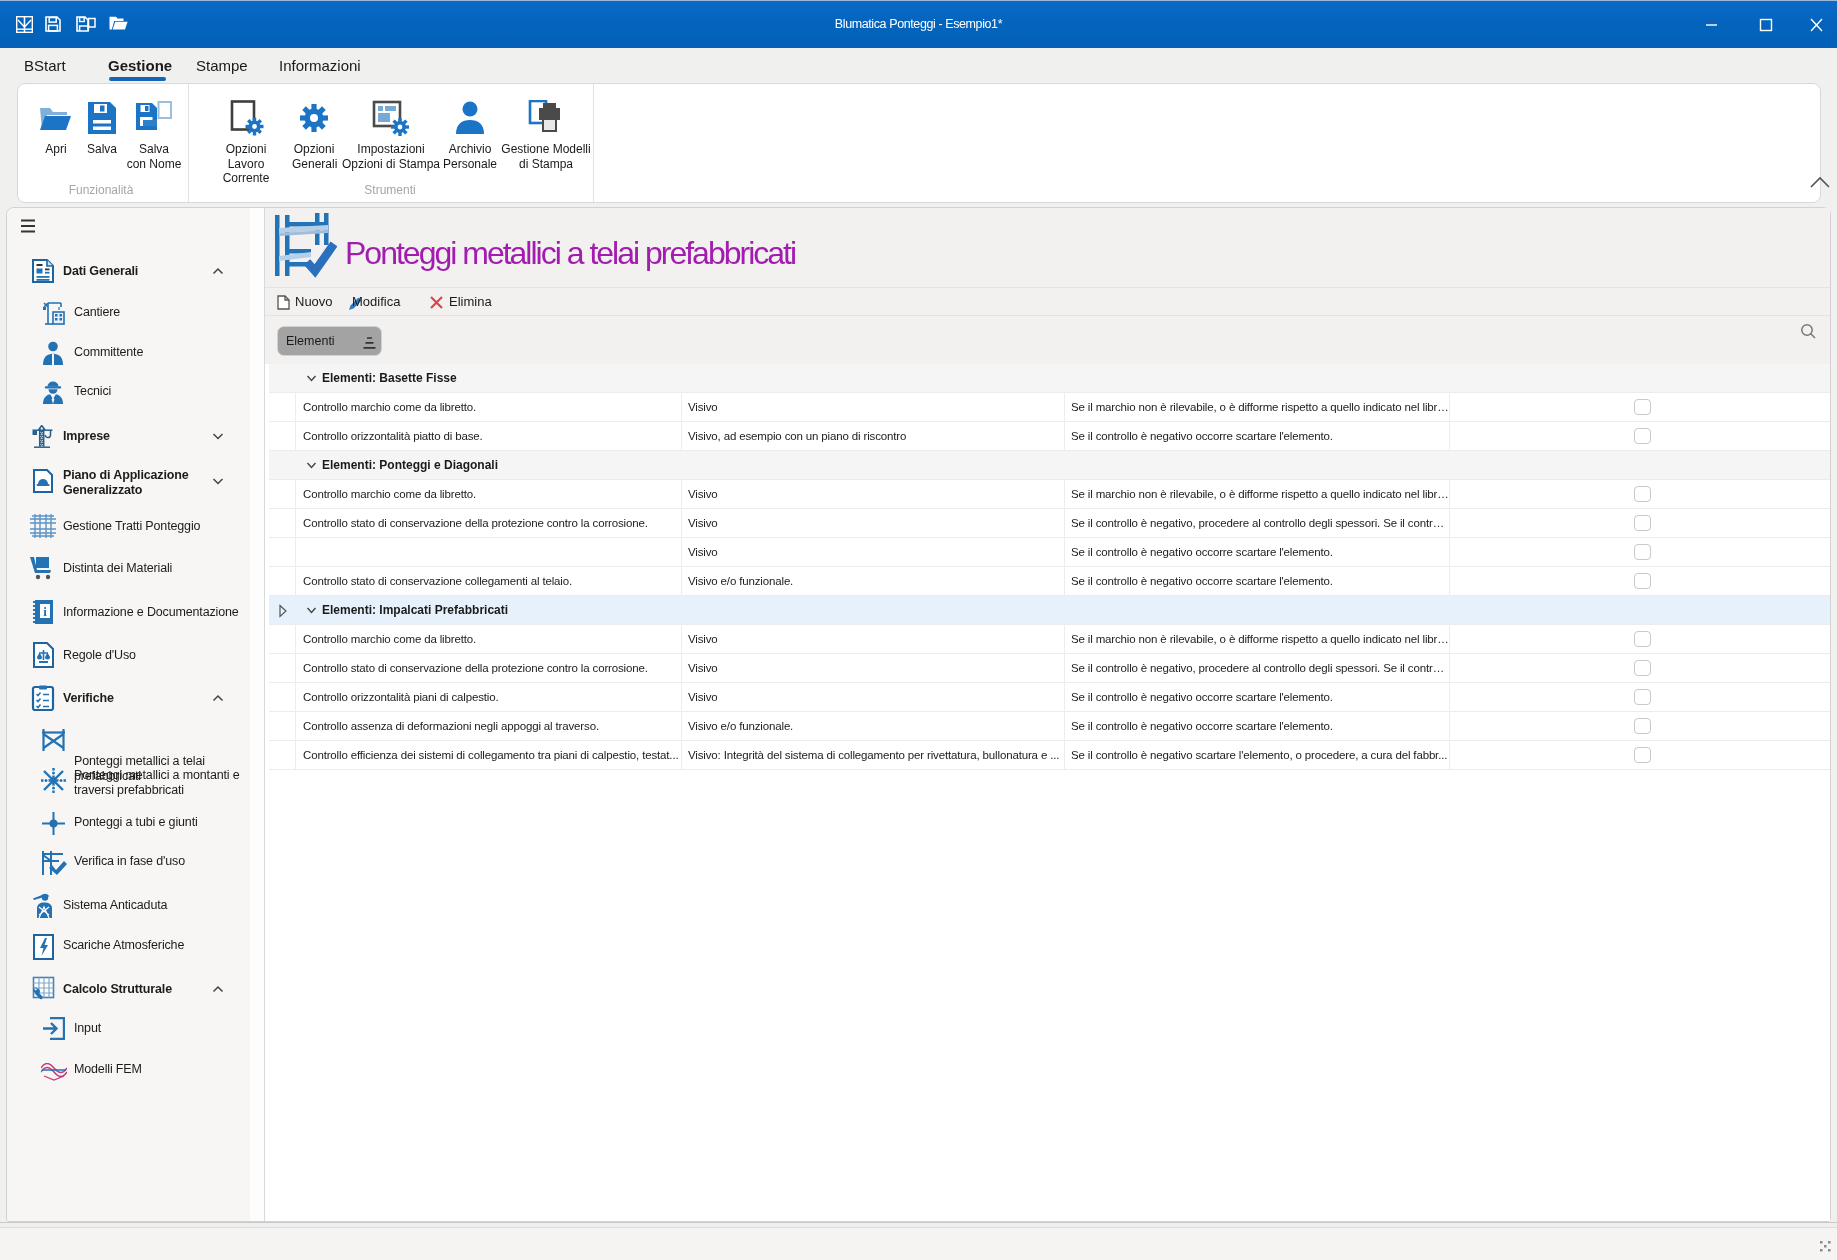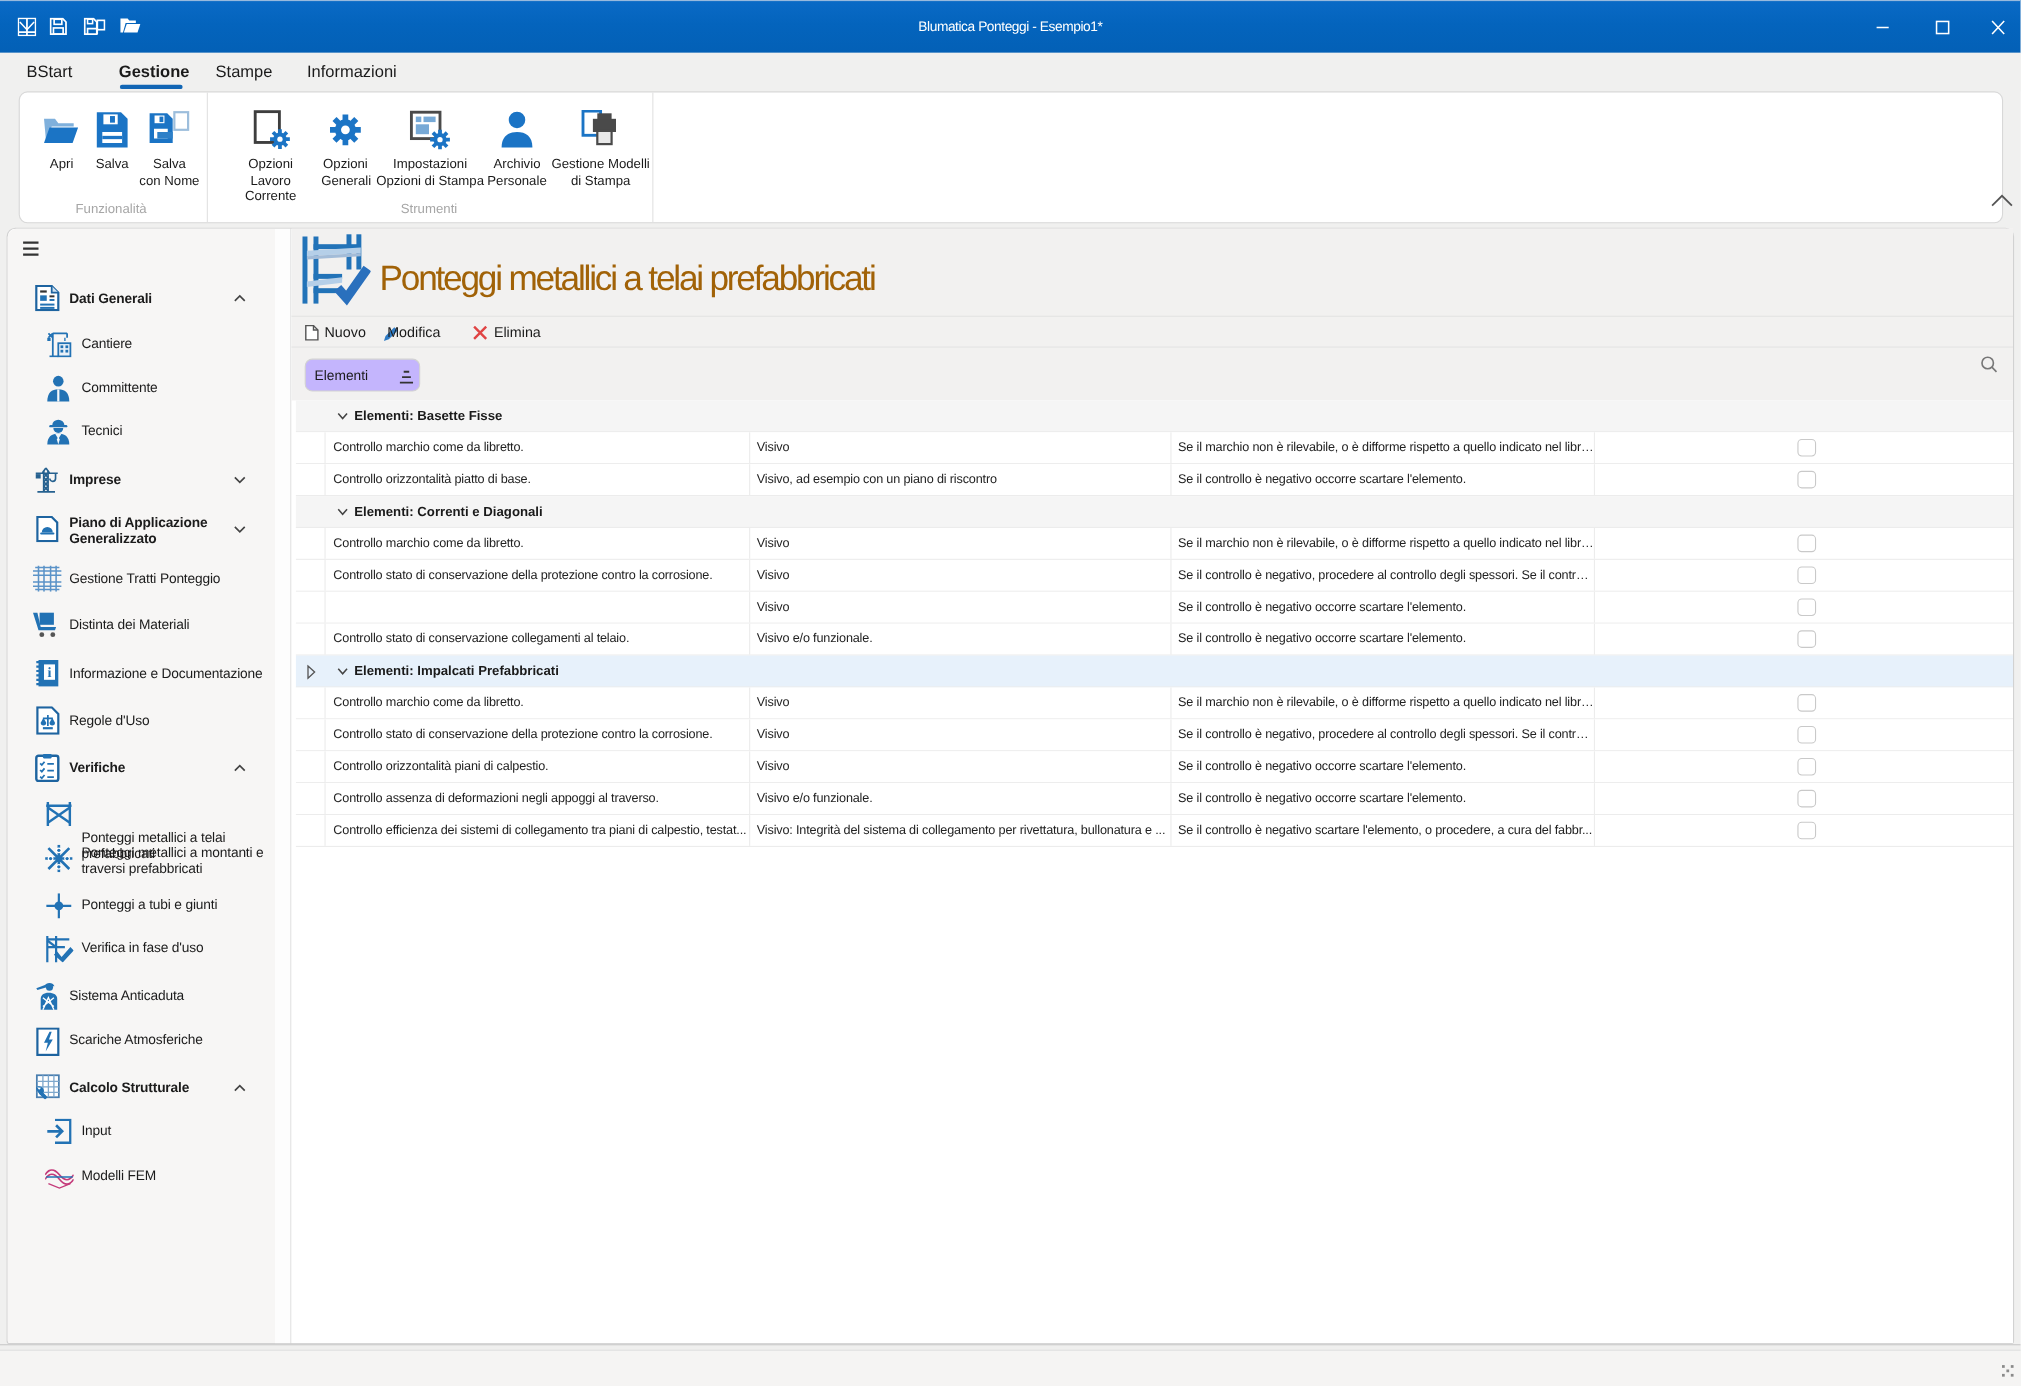--- a/index.html
+++ b/index.html
@@ -29,25 +29,25 @@
 #sidescroll{position:absolute;left:243px;top:0;width:14px;height:1013px;background:#fdfdfd;}
 #sideborder{position:absolute;left:257px;top:0;width:1px;height:1013px;background:#d9d9d9;}
 .nav{position:absolute;font-size:12.5px;letter-spacing:-0.15px;line-height:15px;color:#1c1c1c;white-space:nowrap;}
 .nav br{line-height:14px;}
 .nav.b{font-weight:bold;}
 .navchev{position:absolute;left:204px;width:14px;height:14px;}
 .nicon{position:absolute;}
 
 #content{position:absolute;left:258px;top:0;width:1565px;height:1013px;background:#fff;}
 #chead{position:absolute;left:0;top:0;width:1565px;height:156px;background:#f2f1f0;}
-#ctitle{position:absolute;left:80px;top:27px;font-size:32px;letter-spacing:-2px;color:#a16207;}
+#ctitle{position:absolute;left:80px;top:27px;font-size:32px;letter-spacing:-2px;color:#a21caf;}
 #toolbar{position:absolute;left:0;top:79px;width:1565px;height:29px;border-top:1px solid #e3e3e3;border-bottom:1px solid #e3e3e3;}
 .tbitem{position:absolute;top:0;height:29px;line-height:28px;font-size:13px;color:#1a1a1a;}
 #filterrow{position:absolute;left:0;top:109px;width:1565px;height:47px;}
-#elembtn{position:absolute;left:12px;top:9px;width:105px;height:30px;background:#c4b5fd;border:1px solid #d2d2d2;border-radius:7px;font-size:12.5px;line-height:28px;color:#1a1a1a;padding-left:8px;}
+#elembtn{position:absolute;left:12px;top:9px;width:105px;height:30px;background:#a3a3a3;border:1px solid #d2d2d2;border-radius:7px;font-size:12.5px;line-height:28px;color:#1a1a1a;padding-left:8px;}
 
 #tablewrap{position:absolute;left:4px;top:156px;width:1561px;}
 .trow{position:relative;width:100%;border-bottom:1px solid #ececec;background:#fff;}
 .trow.hdr{height:28px;background:#fafafa;border-bottom:1px solid #e0e0e0;}
 .trow.grp{height:29px;background:#f5f5f5;}
 .trow.grpsel{height:29px;background:#e7f1fb;}
 .trow.data{height:29px;}
 .cell{position:absolute;top:0;height:100%;font-size:11.5px;letter-spacing:-0.15px;color:#222;line-height:28px;white-space:nowrap;overflow:hidden;text-overflow:ellipsis;}
 .c0{left:0;width:27px;border-right:1px solid #ececec;}
 .c1{left:28px;width:384px;padding-left:6px;}
@@ -499,21 +499,21 @@
           <div class="cell c3">Se il controllo è negativo occorre scartare l'elemento.</div>
           <div class="vline" style="left:412px;"></div>
           <div class="vline" style="left:795px;"></div>
           <div class="vline" style="left:1180px;"></div>
           <div class="cbx"></div>
         </div>
         <div class="trow grp">
           <svg class="gchev" width="11" height="9">
             <path d="M1.5 2 L5.5 6.5 L9.5 2" fill="none" stroke="#444" stroke-width="1.4"></path>
           </svg>
-          <div class="gtext">Elementi: Correnti e Diagonali</div>
+          <div class="gtext">Elementi: Ponteggi e Diagonali</div>
         </div>
         <div class="trow data">
           <div class="cell c0"></div>
           <div class="cell c1">Controllo marchio come da libretto.</div>
           <div class="cell c2">Visivo</div>
           <div class="cell c3">Se il marchio non è rilevabile, o è difforme rispetto a quello indicato nel libre...</div>
           <div class="vline" style="left:412px;"></div>
           <div class="vline" style="left:795px;"></div>
           <div class="vline" style="left:1180px;"></div>
           <div class="cbx"></div>

